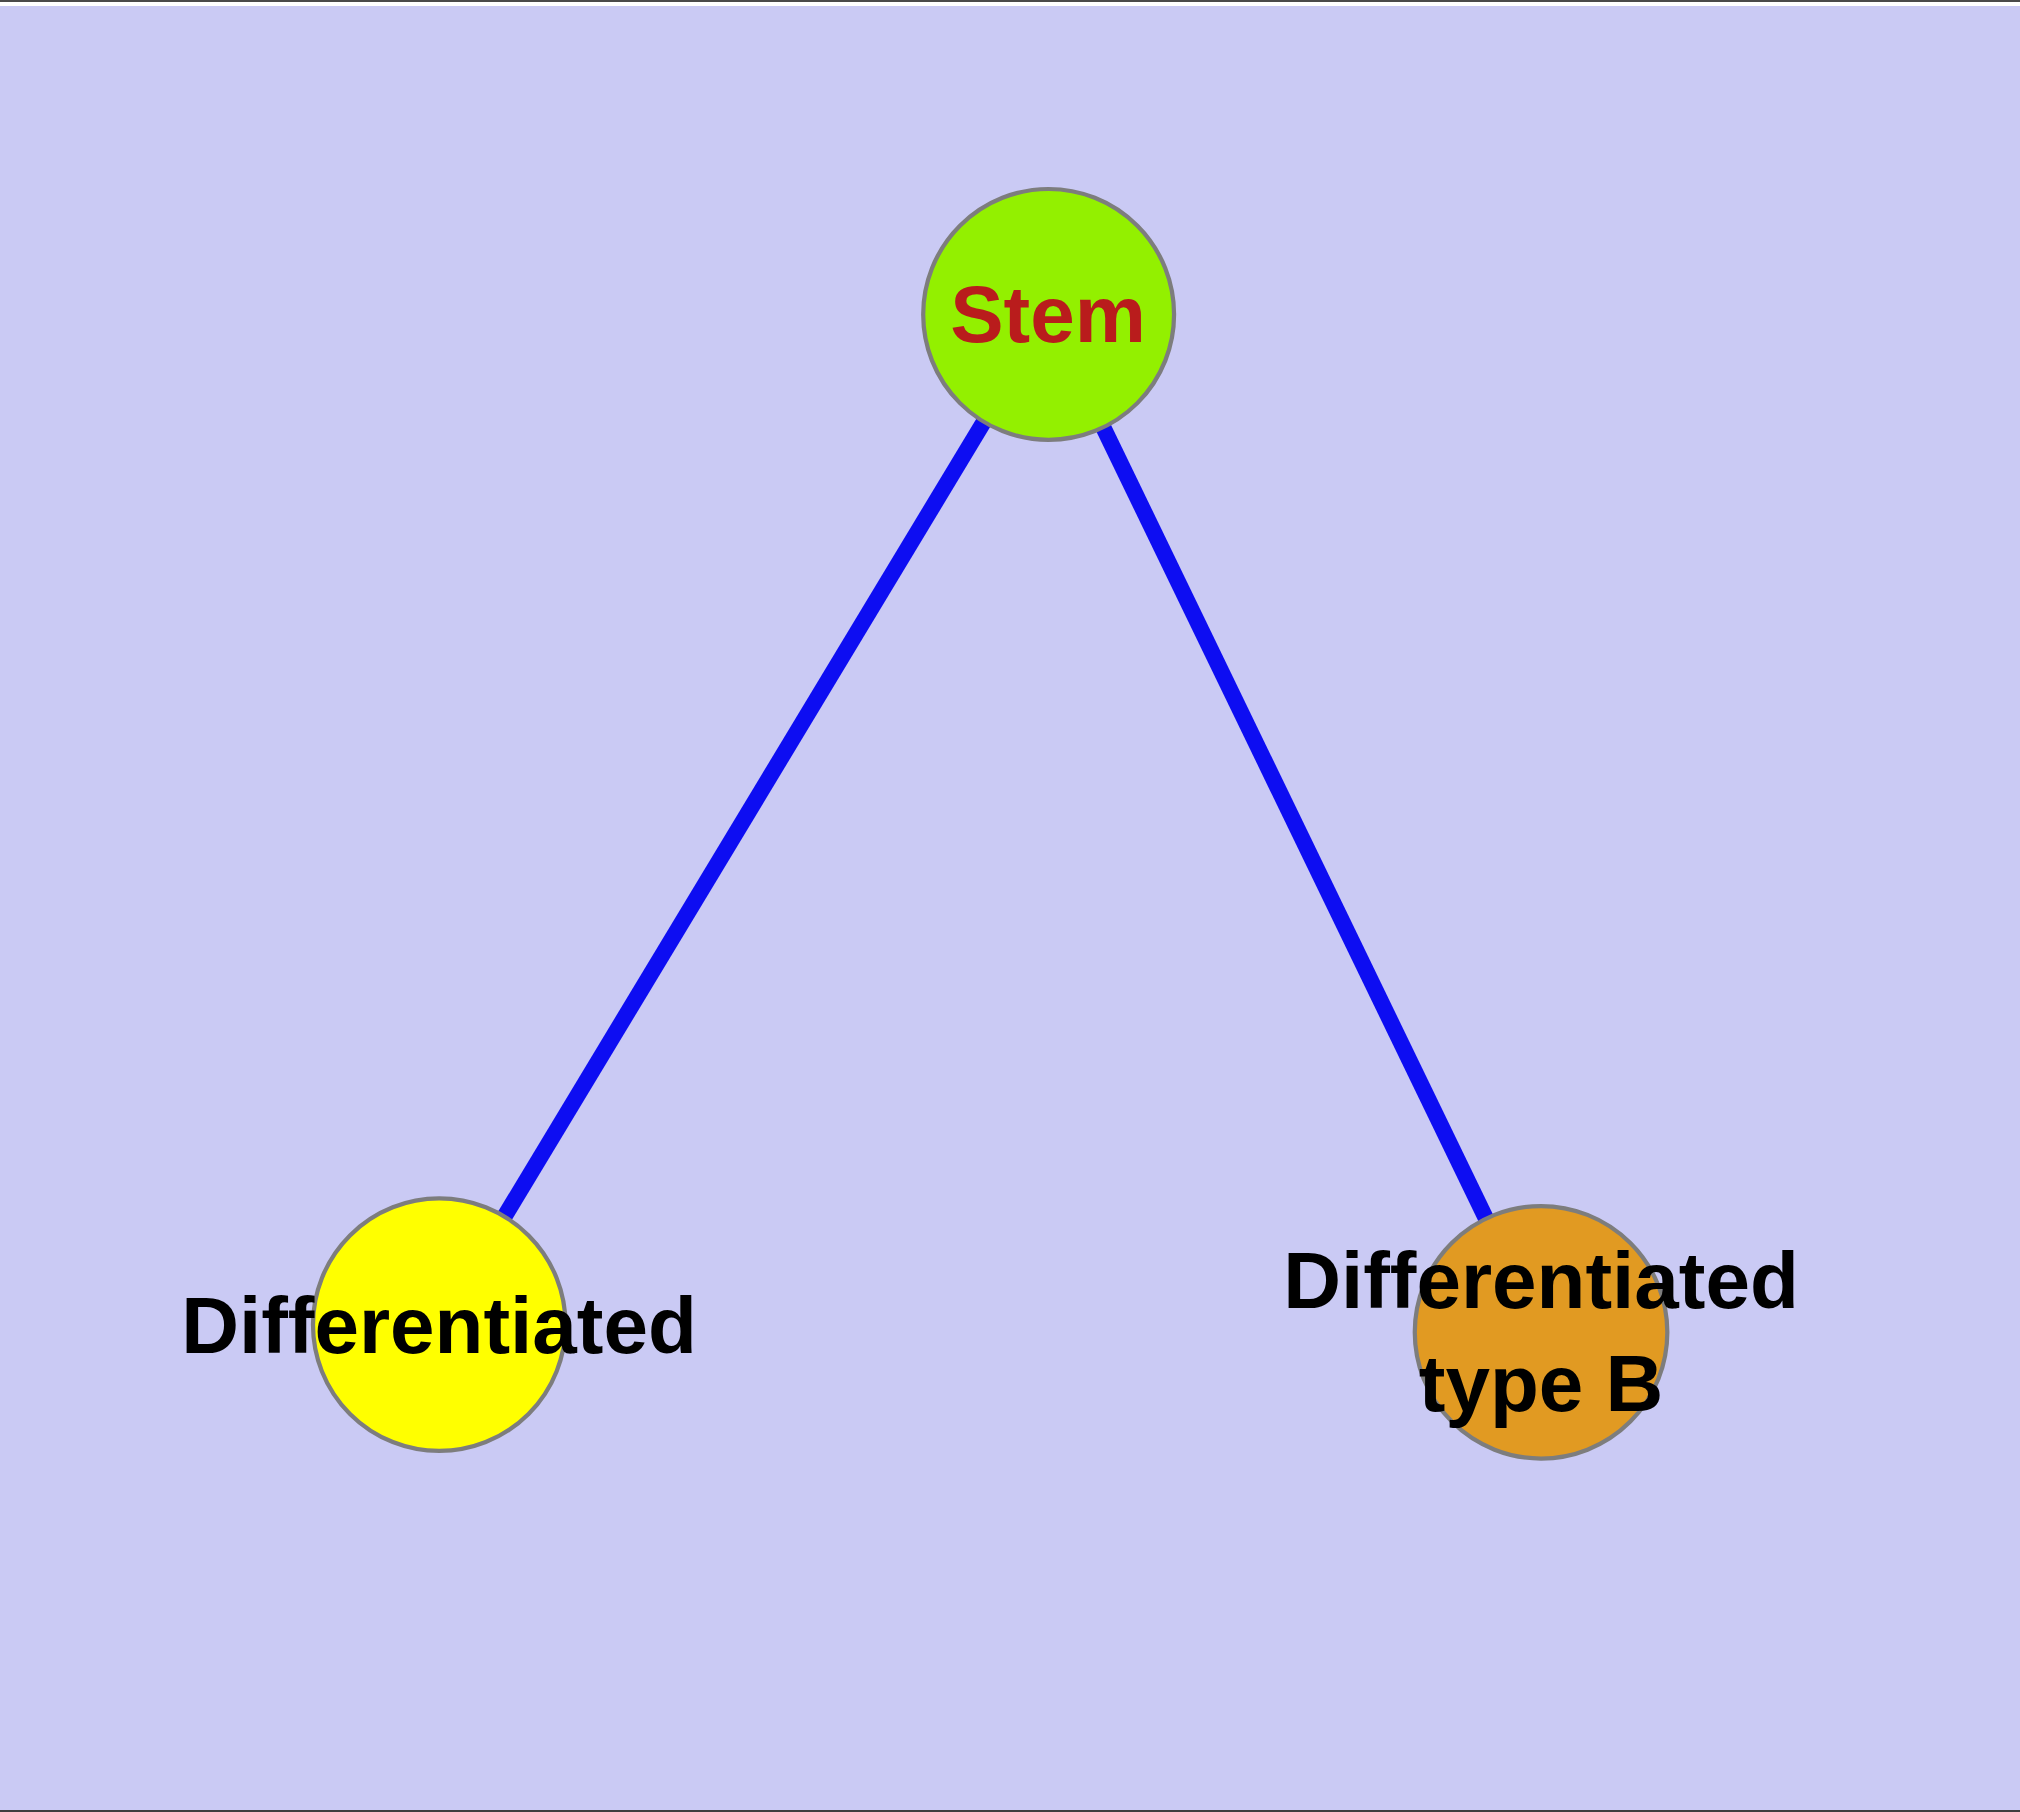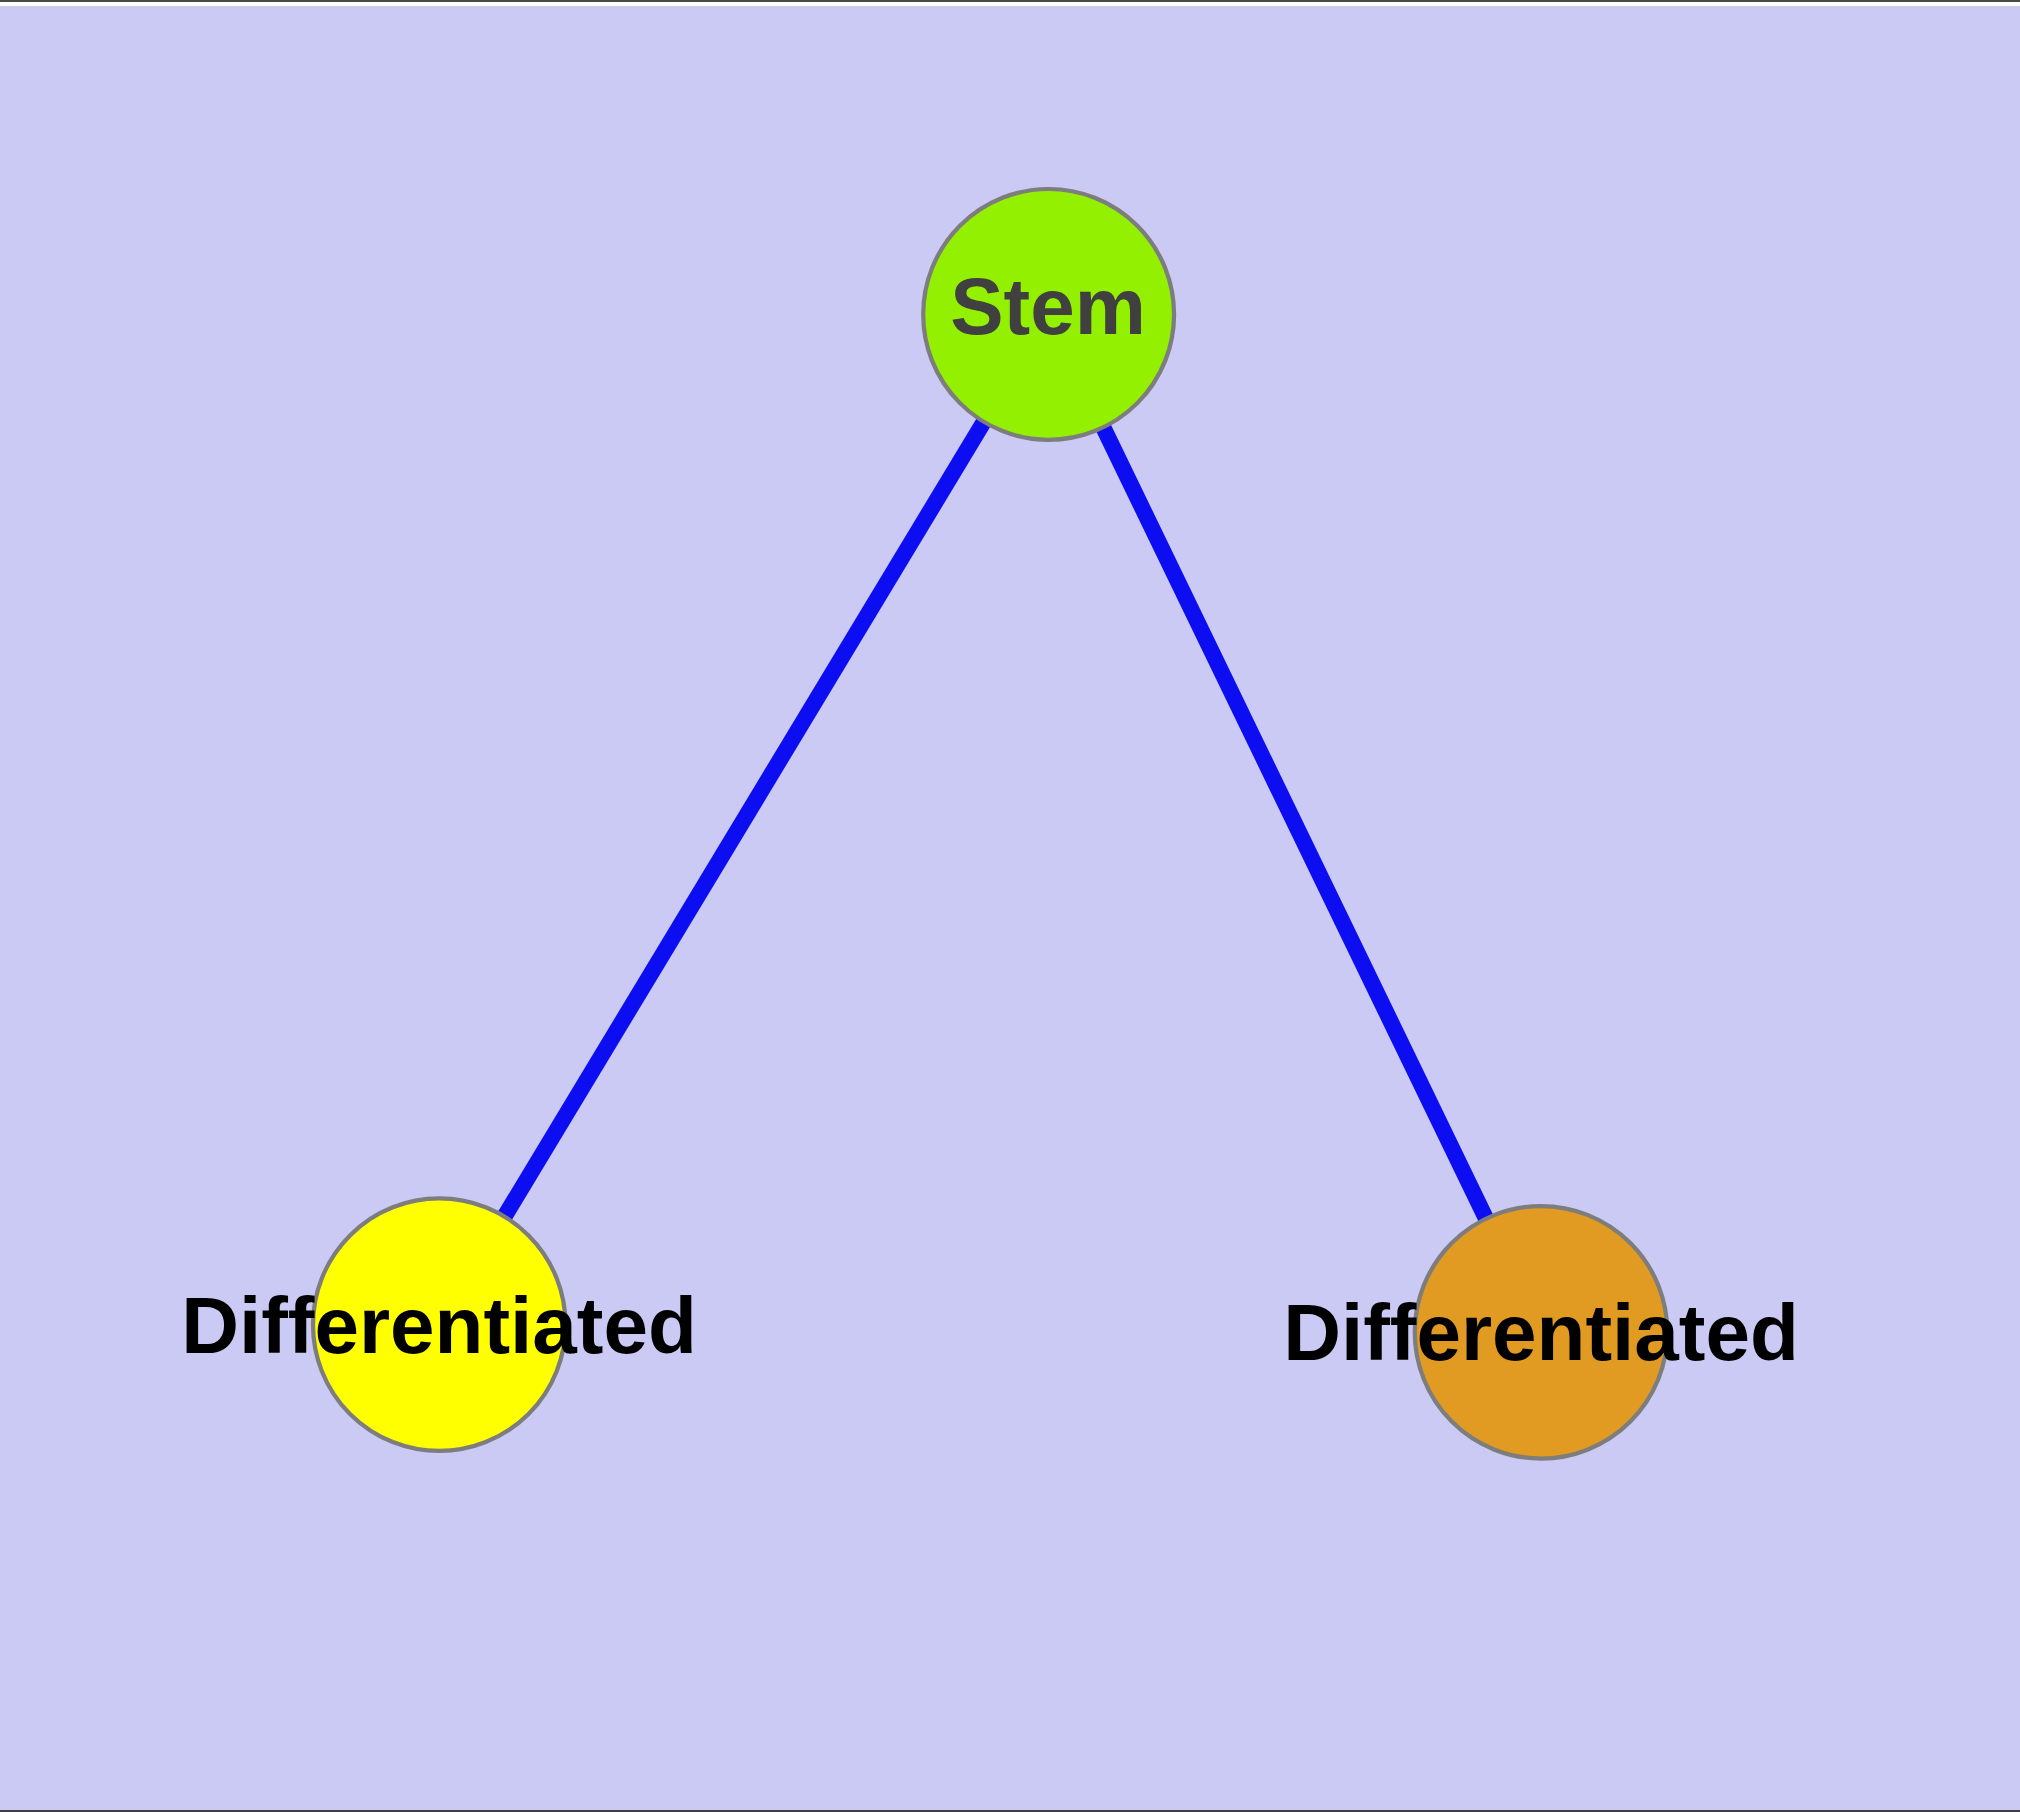--- a/index.html
+++ b/index.html
@@ -55,26 +55,27 @@
   <div class="frame-line frame-bottom-dark" style="background: rgb(63, 63, 63);"></div>
 
   <svg class="graph" xmlns="http://www.w3.org/2000/svg" viewBox="0 0 2384 2138">
     <line x1="1237" y1="371" x2="518" y2="1563" stroke="#0d0df2" stroke-width="19"></line>
     <line x1="1237" y1="371" x2="1818" y2="1572" stroke="#0d0df2" stroke-width="19"></line>
     <circle cx="1237" cy="371" r="148" fill="#93f000" stroke="#7d7d7d" stroke-width="5"></circle>
     <circle cx="518" cy="1563" r="149" fill="#ffff00" stroke="#7d7d7d" stroke-width="5"></circle>
     <circle cx="1818" cy="1572" r="149" fill="#e19a22" stroke="#7d7d7d" stroke-width="5"></circle>
   </svg>
 
-  <div class="node-label" style="left: 1048px; top: 306px; color: #404040;">
+  <div class="node-label" style="left: 1048px; top: 314px; color: #b91c1c;">
     <span>Stem</span>
   </div>
 
   <div class="node-label" style="left: 439px; top: 1325px; color: rgb(0, 0, 0);">
     <span>Differentiated</span>
   </div>
 
   <div class="node-label" style="left: 1541px; top: 1332px; color: rgb(0, 0, 0);">
     <span>Differentiated</span>
+    <span>type B</span>
   </div>
 
 </div>
 
 
 </body></html>

